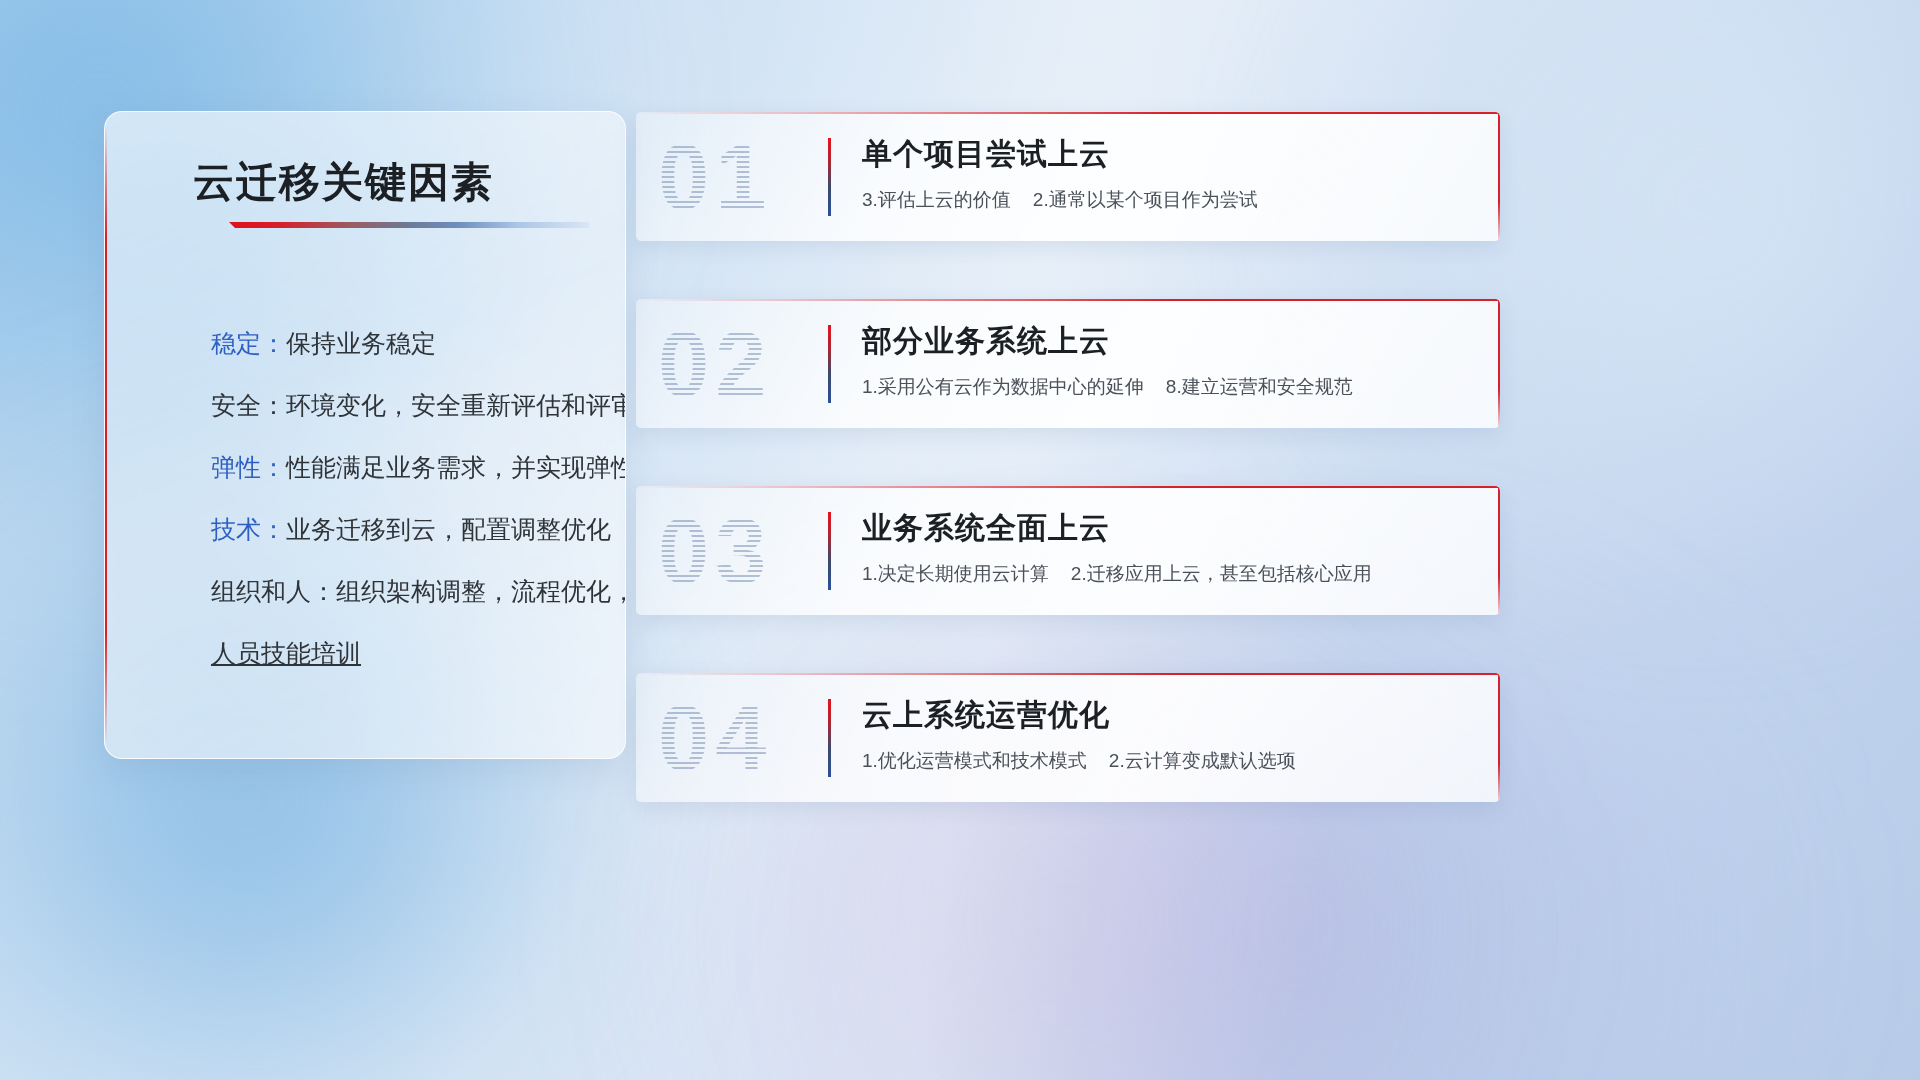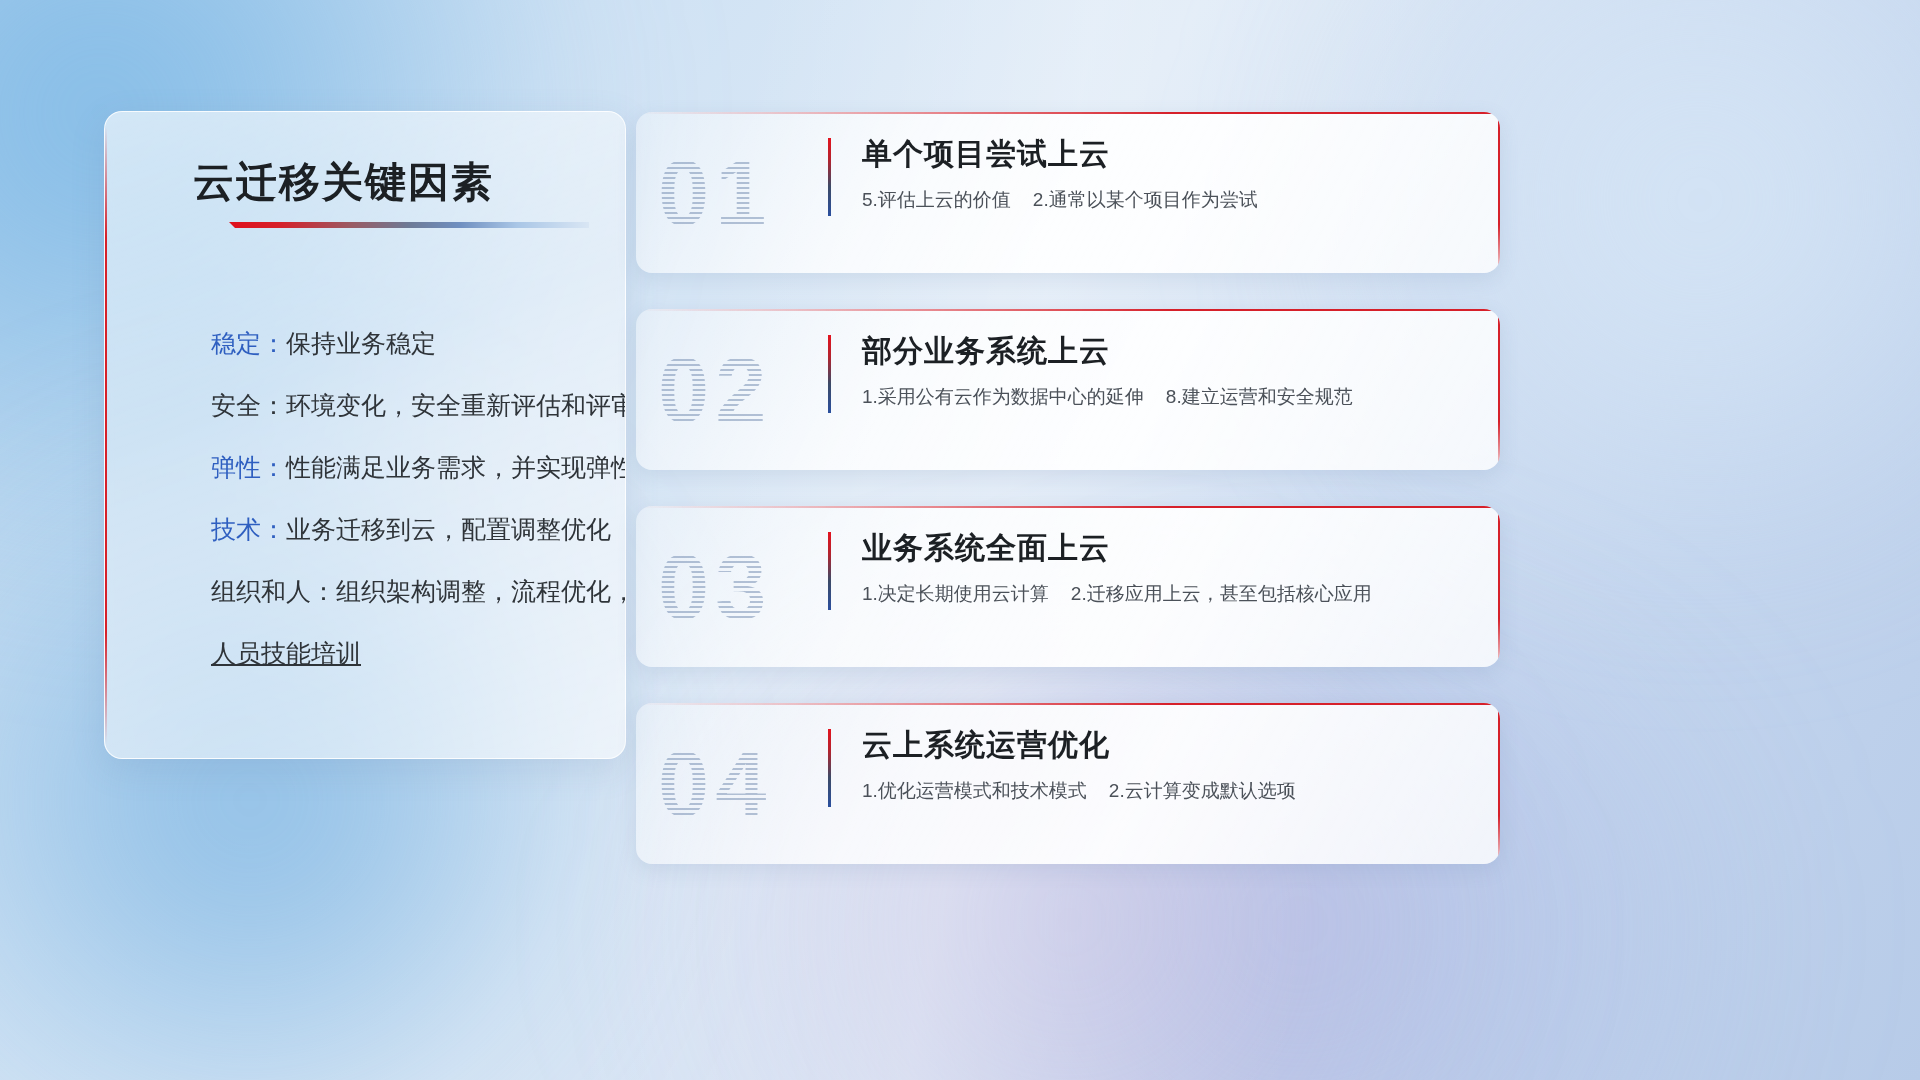--- a/index.html
+++ b/index.html
@@ -56,21 +56,21 @@
     font-size:25px;line-height:62px;color:#2f3439;white-space:nowrap;
     padding-left:74px;
   }
   .factor-row .k{color:#2f5fc0;}
   .factor-row.gray .k{color:#2f3439;}
   .factor-row.cont{padding-left:74px;text-decoration:underline;}
 
   
   .cards{position:absolute;left:636px;top:112px;width:864px;}
   .card{
-    position:relative;height:161px;margin-bottom:36px;border-radius:16px;
+    position:relative;height:129px;margin-bottom:58px;border-radius:5px;
     background:linear-gradient(118deg,rgba(255,255,255,.38) 0%,rgba(255,255,255,.80) 30%,rgba(255,255,255,.93) 58%,rgba(255,255,255,.80) 100%);
     box-shadow:0 6px 20px rgba(90,120,165,.14);
     overflow:hidden;
   }
   .card::before{content:"";position:absolute;left:0;right:0;top:0;height:2px;
     background:linear-gradient(to right,rgba(214,32,42,0) 0%,rgba(214,32,42,.25) 18%,#d6202a 62%,#d6202a 100%);}
   .card::after{content:"";position:absolute;right:0;top:0;bottom:0;width:2px;
     background:linear-gradient(to bottom,#d6202a 0%,#d6202a 70%,rgba(214,32,42,.15) 100%);}
   .card-num{
     position:absolute;left:22px;top:50%;transform:translateY(-50%);
@@ -128,21 +128,21 @@
     </div>
   </div>
 
   <div class="cards">
 
     <div class="card">
       <div class="card-num">01</div>
       <div class="card-bar"></div>
       <div class="card-body">
         <div class="card-title">单个项目尝试上云</div>
-        <div class="card-sub"><span>5.评估上云的价值</span><span class="gap"></span><span>2.通常以某个项目作为尝试</span></div>
+        <div class="card-sub"><span>3.评估上云的价值</span><span class="gap"></span><span>2.通常以某个项目作为尝试</span></div>
       </div>
     </div>
 
     <div class="card">
       <div class="card-num">02</div>
       <div class="card-bar"></div>
       <div class="card-body">
         <div class="card-title">部分业务系统上云</div>
         <div class="card-sub"><span>1.采用公有云作为数据中心的延伸</span><span class="gap"></span><span>8.建立运营和安全规范</span></div>
       </div>

